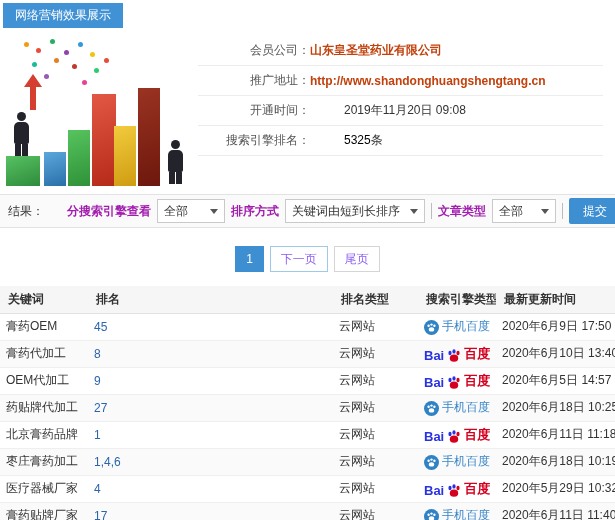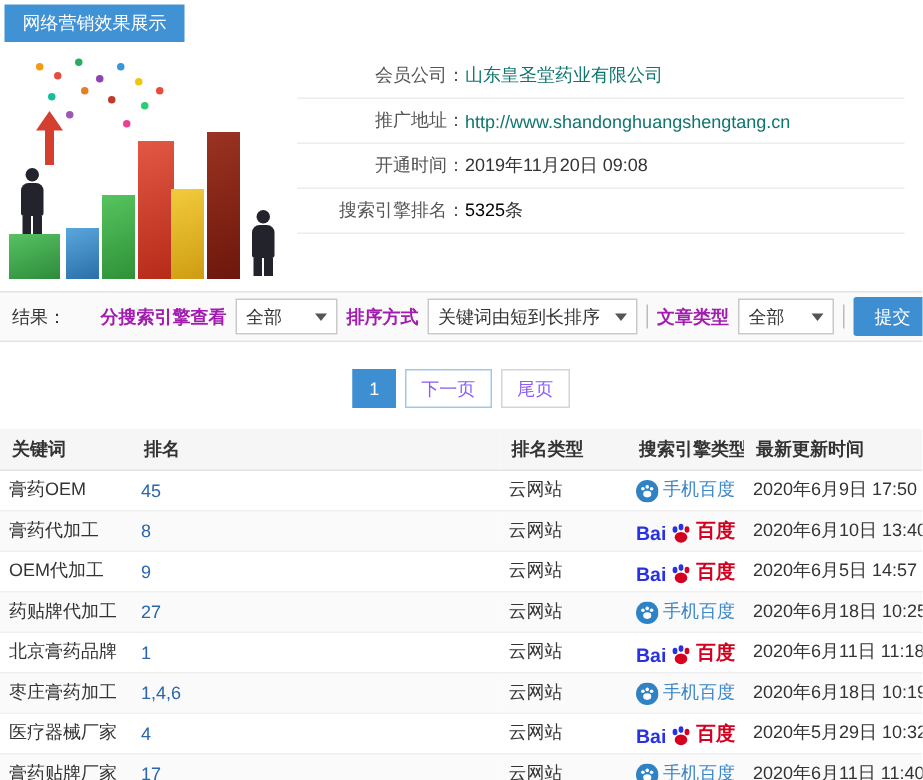--- a/index.html
+++ b/index.html
@@ -43,22 +43,22 @@
   .person-right { right:6px; bottom:2px; }
   .growth-arrow { position:absolute; left:26px; bottom:76px; width:6px; height:32px; background:#d43f2f; }
   .growth-arrow::before {
     content:""; position:absolute; top:-13px; left:-6px;
     border:9px solid transparent; border-bottom:13px solid #d43f2f;
   }
 
   .info-rows { flex:1; margin:2px 8px 0 6px; }
   .info-row { display:flex; align-items:center; height:30px; border-bottom:1px solid #ececec; }
   .info-label { width:112px; text-align:right; color:#555; flex:none; }
-  .info-link { color:#0f766e; text-decoration:none; cursor:pointer; }
-  .info-text { color:#333; }
+  .info-link { color:#c2410c; text-decoration:none; cursor:pointer;font-weight:bold; }
+  .info-text { color:#333;margin-left:34px; }
   .count { color:#000000; }
 
   
   .filter-bar {
     display:flex; align-items:center; height:34px; margin-top:4px;
     border-top:1px solid #e3e3e3; border-bottom:1px solid #e3e3e3;
     background:#fafafa; padding-left:8px;
   }
   .result-label { color:#333; }
   .filter-controls { margin-left:auto; display:flex; align-items:center; gap:6px; }

